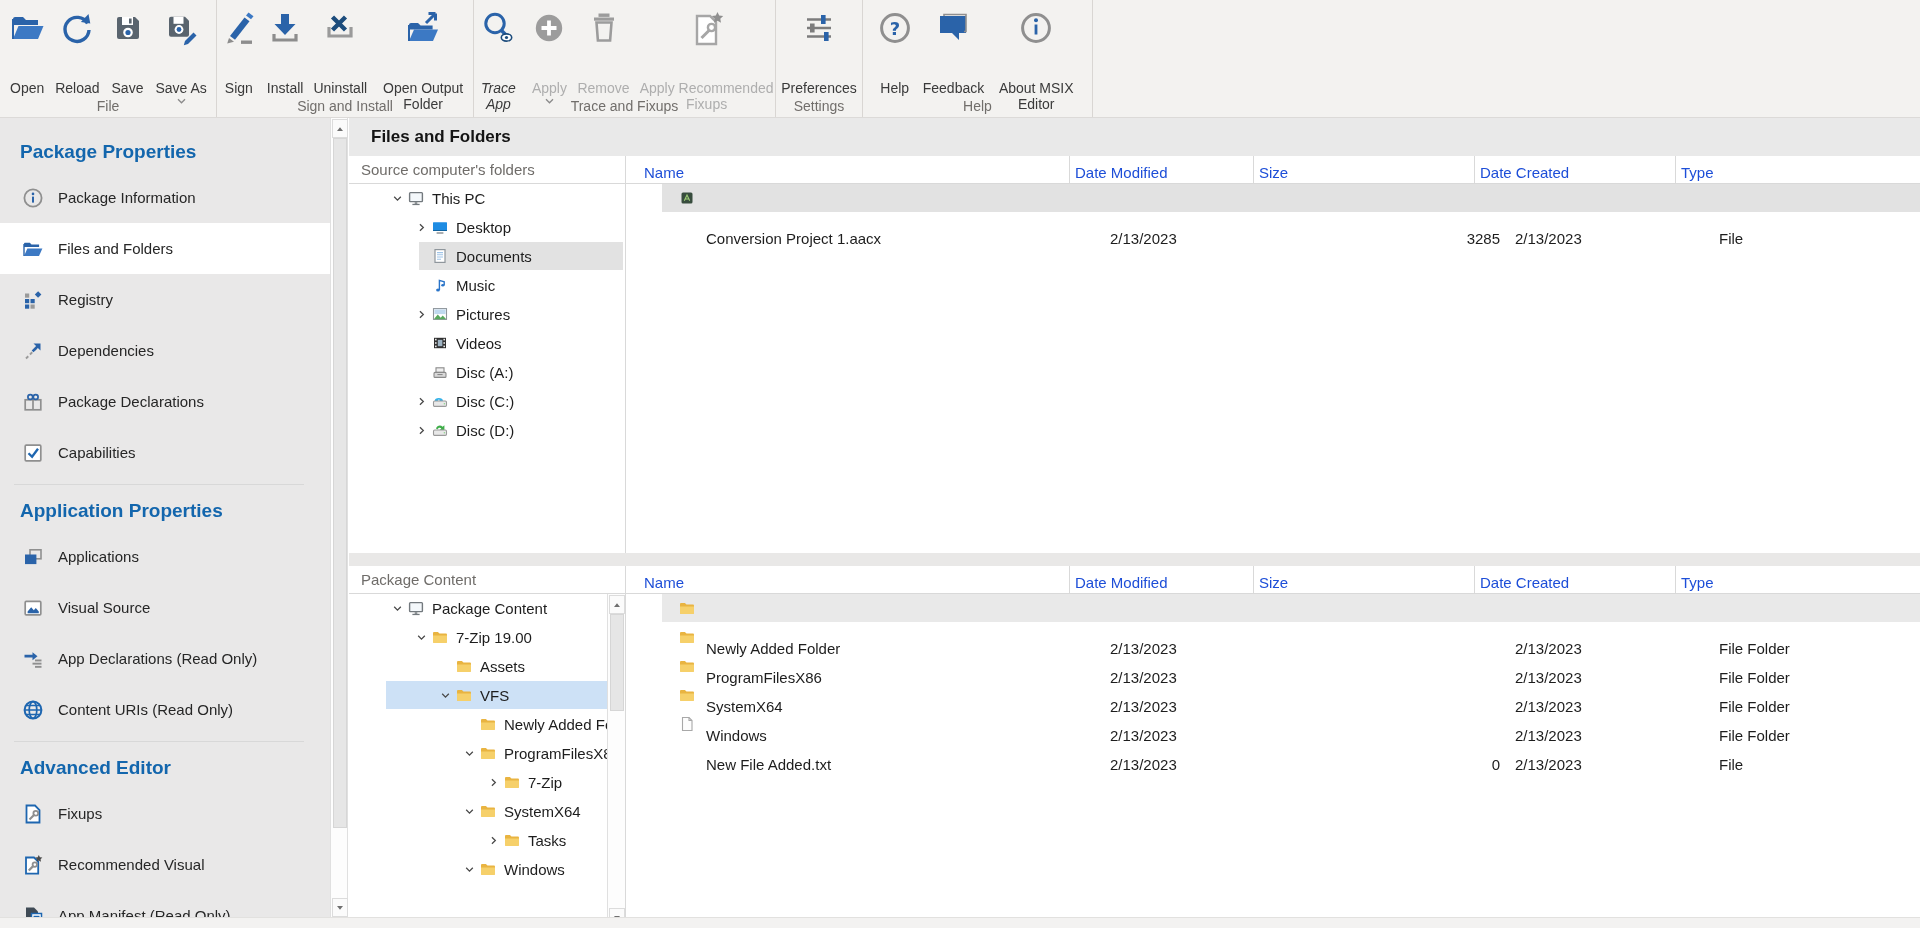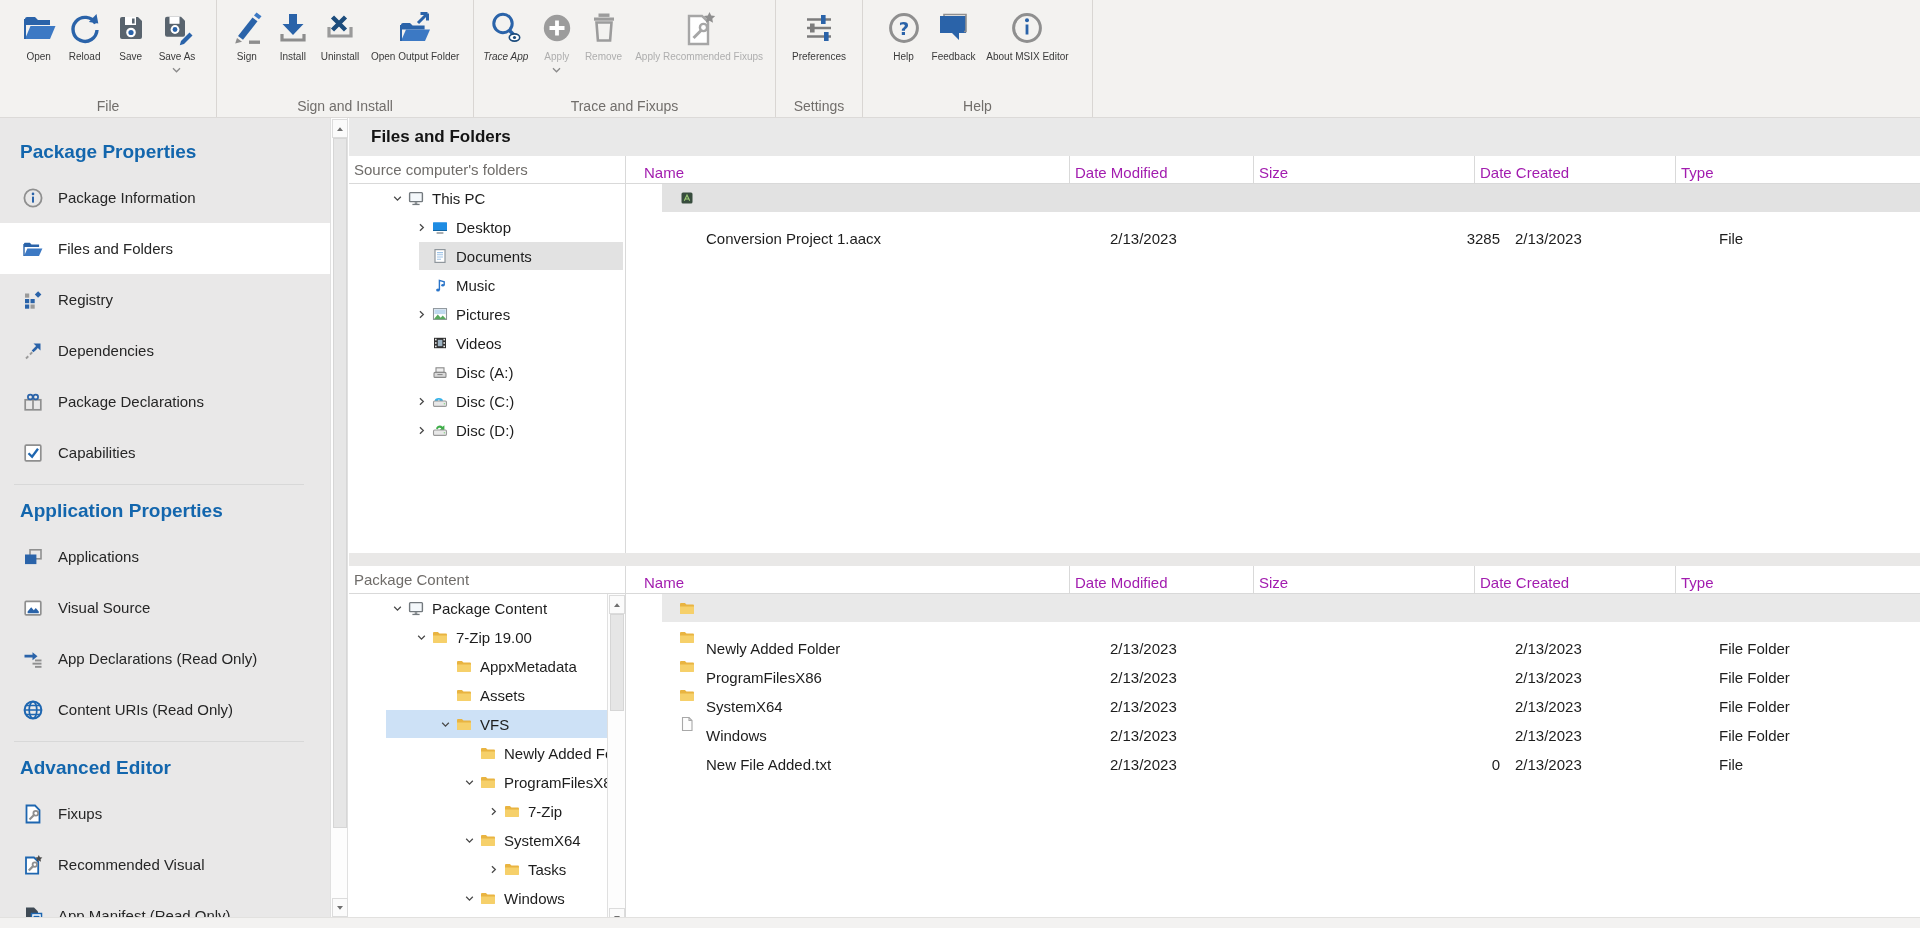--- a/index.html
+++ b/index.html
@@ -8,21 +8,21 @@
        -webkit-font-smoothing:antialiased;}
   
   .ribbon{position:absolute;left:0;top:0;width:1920px;height:117px;
           background:#f3f2f0;border-bottom:1px solid #dcdad8;display:flex;}
   .rgroup{position:relative;border-right:1px solid #d9d6d3;box-sizing:border-box;
           display:flex;align-items:flex-start;justify-content:center;padding-top:5px;}
   .rg-0{width:217px}.rg-1{width:257px}.rg-2{width:302px}.rg-3{width:87px}.rg-4{width:230px}
   .rbtn-row{display:flex;align-items:flex-start;}
   .rbtn{display:flex;flex-direction:column;align-items:center;padding:2px 5px;cursor:default;}
   .ricon{height:42px;display:flex;align-items:center;justify-content:center;}
-  .rlabel{font-size:10px;line-height:16px;color:#3a3a3a;text-align:center;white-space:nowrap;}
+  .rlabel{font-size:14px;line-height:16px;color:#3a3a3a;text-align:center;white-space:nowrap;margin-top:31px;}
   .rbtn.disabled .rlabel{color:#aeaeae;}
   .btn-open-output-folder .rlabel{white-space:normal;width:92px;}
   .btn-apply-recommended-fixups .rlabel{white-space:normal;width:134px;}
   .btn-trace-app .rlabel{white-space:normal;width:46px;font-style:italic;}
   .btn-about-msix-editor .rlabel{white-space:normal;width:84px;}
   .rchev{margin-top:2px;height:7px;}
   .rgroup-label{position:absolute;bottom:3px;left:0;right:0;text-align:center;
                 font-size:14px;color:#716e6b;}
   
   .sidebar{position:absolute;left:0;top:118px;width:330px;height:799px;
@@ -46,24 +46,24 @@
   .main-title{height:38px;background:#e9e9e9;display:flex;align-items:center;
               padding-left:22px;font-size:17px;font-weight:bold;color:#141414;}
   .section{position:absolute;left:0;right:0;}
   .sec-top{top:38px;height:397px;}
   .sec-bottom{top:448px;bottom:0;}
   .splitter{position:absolute;top:435px;height:13px;left:0;right:0;background:#e9e8e7;}
   .tree-pane{position:absolute;left:0;top:0;bottom:0;width:276px;
              border-right:1px solid #d9d9d9;box-sizing:content-box;}
   .list-pane{position:absolute;left:277px;top:0;bottom:0;right:0;}
   .pane-header{height:27px;border-bottom:1px solid #d9d9d9;display:flex;align-items:center;
-               padding-left:5px;font-size:15px;color:#6f6c69;background:#fff;}
+               padding-left:12px;font-size:15px;color:#6f6c69;background:#fff;}
   .list-header{height:27px;border-bottom:1px solid #d9d9d9;position:relative;background:#fff;}
   .lh-cell{position:absolute;top:0;height:33px;display:flex;align-items:center;
-           padding-left:5px;font-size:15px;color:#a21caf;border-left:1px solid #d9d9d9;box-sizing:border-box;}
+           padding-left:5px;font-size:15px;color:#1d4ed8;border-left:1px solid #d9d9d9;box-sizing:border-box;}
   .lh-cell.first{border-left:none;padding-left:18px;}
   .tree-rows,.list-rows{position:absolute;left:0;right:0;top:28px;bottom:0;overflow:hidden;padding-left:36px;}
   .trow{position:relative;height:29px;}
   .t-band{position:absolute;top:0;bottom:1px;}
   .t-chev{position:absolute;top:9px;width:11px;height:11px;}
   .t-icon{position:absolute;top:6px;width:16px;height:16px;}
   .t-label{position:absolute;top:0;line-height:29px;font-size:15px;white-space:nowrap;}
   .lrow{position:relative;height:29px;}
   .l-band{position:absolute;left:0;right:0;top:0;bottom:1px;}
   .l-cell{position:absolute;top:0;line-height:29px;font-size:15px;white-space:nowrap;margin-top:40px;}
@@ -638,29 +638,20 @@
               </span>
               <span class="t-label" style="left: 71px;">7-Zip 19.00</span>
             </div>
             <div class="trow">
               <span class="t-icon" style="left: 71px;">
                 <svg width="16" height="16" viewBox="0 0 16 16">
                   <path d="M1 4.1 c0-.7.5-1.2 1.2-1.2 h3.7 l1.6 1.6 h6.3 c.7 0 1.2.5 1.2 1.2 v7 c0 .7-.5 1.2-1.2 1.2 H2.2 C1.5 13.9 1 13.4 1 12.7z" fill="#e9b441"></path>
                   <path d="M1 6.4 h14 v6.3 c0 .7-.5 1.2-1.2 1.2 H2.2 C1.5 13.9 1 13.4 1 12.7z" fill="#f6d06a"></path>
                 </svg>
               </span>
-              <span class="t-label" style="left: 95px;">AppxMetadata</span>
-            </div>
-            <div class="trow">
-              <span class="t-icon" style="left: 71px;">
-                <svg width="16" height="16" viewBox="0 0 16 16">
-                  <path d="M1 4.1 c0-.7.5-1.2 1.2-1.2 h3.7 l1.6 1.6 h6.3 c.7 0 1.2.5 1.2 1.2 v7 c0 .7-.5 1.2-1.2 1.2 H2.2 C1.5 13.9 1 13.4 1 12.7z" fill="#e9b441"></path>
-                  <path d="M1 6.4 h14 v6.3 c0 .7-.5 1.2-1.2 1.2 H2.2 C1.5 13.9 1 13.4 1 12.7z" fill="#f6d06a"></path>
-                </svg>
-              </span>
               <span class="t-label" style="left: 95px;">Assets</span>
             </div>
             <div class="trow">
               <div class="t-band" style="left: 1px; right: 0px; background: rgb(205, 225, 246);"></div>
               <span class="t-chev" style="left: 55px;">
                 <svg width="11" height="11" viewBox="0 0 12 12">
                   <path d="M2.4 4.1 L6 7.8 L9.6 4.1" fill="none" stroke="#4a4a4a" stroke-width="1.4"></path>
                 </svg>
               </span>
               <span class="t-icon" style="left: 71px;">

